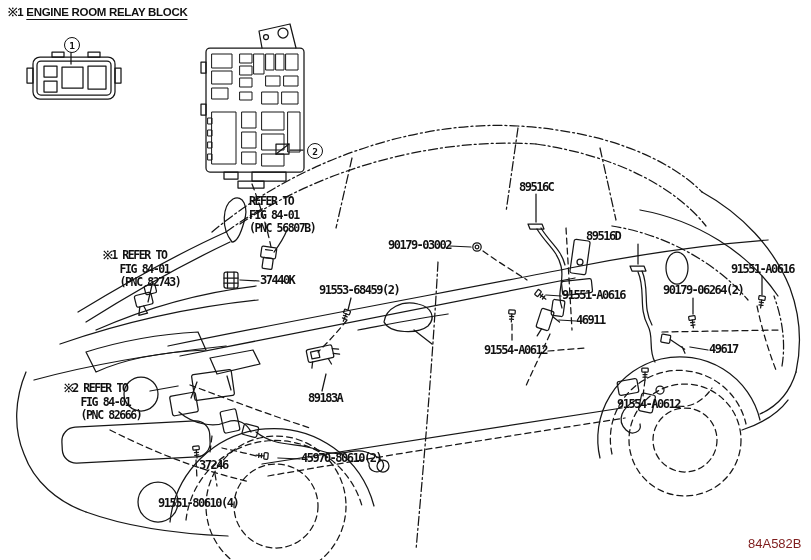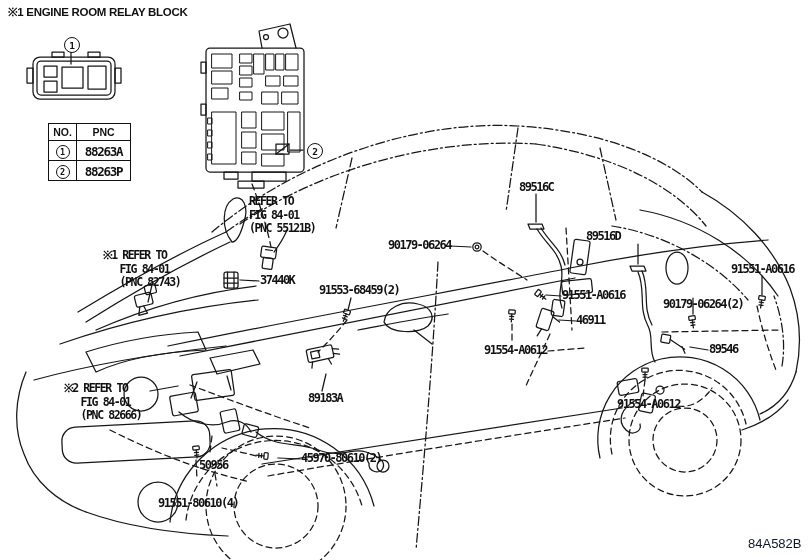--- a/index.html
+++ b/index.html
@@ -6,26 +6,26 @@
   .canvas{position:relative;width:811px;height:560px;background:#ffffff;overflow:hidden;
           font-family:"DejaVu Sans Mono",monospace;color:#111;}
   svg{position:absolute;left:0;top:0;}
   svg *{vector-effect:non-scaling-stroke;}
   .ln{stroke:#161616;stroke-width:1.25;fill:none;stroke-linecap:round;stroke-linejoin:round;}
   .thin{stroke-width:1;}
   .dd{stroke-dasharray:9 3 2 3;}   
   .dsh{stroke-dasharray:6 4;}      
   .hdr{position:absolute;font:bold 11.5px "Liberation Sans",sans-serif;letter-spacing:-0.3px;
        white-space:nowrap;}
-  .hdr .u{text-underline-offset:3px;}
+  .hdr .u{text-decoration:underline;text-underline-offset:3px;}
   .callout{position:absolute;font:bold 12px "DejaVu Sans Mono",monospace;letter-spacing:-1.5px;
            white-space:pre;line-height:12px;}
   .note{position:absolute;font:bold 11.5px "DejaVu Sans Mono",monospace;letter-spacing:-1.4px;
         white-space:pre;line-height:13.5px;}
-  .figcode{position:absolute;font:13px "Liberation Sans",sans-serif;color:#0f172a;letter-spacing:0;}
+  .figcode{position:absolute;font:13px "Liberation Sans",sans-serif;color:#7f1d1d;letter-spacing:0;}
   .circ{position:absolute;width:14px;height:14px;border:1.6px solid #111;border-radius:50%;
         background:#fff;display:flex;align-items:center;justify-content:center;
         font:bold 9.5px "DejaVu Sans Mono",monospace;letter-spacing:0;}
   table.pnc{position:absolute;left:48px;top:123px;border-collapse:collapse;background:#fff;}
   table.pnc th,table.pnc td{border:1.6px solid #111;padding:0;}
   table.pnc th{font:bold 10.5px "Liberation Sans",sans-serif;height:16px;}
   table.pnc th.no{width:27px;}
   table.pnc th.pn{width:53px;}
   table.pnc td{height:18px;text-align:center;}
   td .val{font:bold 12.5px "DejaVu Sans Mono",monospace;letter-spacing:-1.3px;}
@@ -280,58 +280,42 @@
         <path d="M550,334 C540,356 532,372 525,388"></path>
       </g>
     </g>
   </svg>
 
   <div class="hdr" style="left:8px;top:4px"><span>※1</span> <span class="u">ENGINE ROOM RELAY BLOCK</span></div>
 
   <div class="circ" style="left:64px;top:37px">1</div>
   <div class="circ" style="left:307px;top:143px">2</div>
 
-  <table class="pnc">
-    <tbody>
-        <tr>
-      <th class="no">NO.</th>
-      <th class="pn">PNC</th>
-    </tr>
-    <tr>
-      <td><span class="circ-in">1</span></td>
-      <td><span class="val">88263A</span></td>
-    </tr>
-    <tr>
-      <td><span class="circ-in">2</span></td>
-      <td><span class="val">88263P</span></td>
-    </tr>
-  </tbody>
-    </table>
 
   <div class="note" style="left:249px;top:195px">REFER TO
 FIG 84-01
-(PNC 55121B)</div>
+(PNC 56807B)</div>
   <div class="note" style="left:103px;top:249px">※1 REFER TO
    FIG 84-01
    (PNC 82743)</div>
   <div class="note" style="left:64px;top:382px">※2 REFER TO
    FIG 84-01
    (PNC 82666)</div>
 
   <div class="callout" style="left:260px;top:274px">37440K</div>
-  <div class="callout" style="left:388px;top:239px">90179-06264</div>
+  <div class="callout" style="left:388px;top:239px">90179-03002</div>
   <div class="callout" style="left:519px;top:181px">89516C</div>
   <div class="callout" style="left:586px;top:230px">89516D</div>
   <div class="callout" style="left:731px;top:263px">91551-A0616</div>
   <div class="callout" style="left:562px;top:289px">91551-A0616</div>
   <div class="callout" style="left:576px;top:314px">46911</div>
-  <div class="callout" style="left:663px;top:298px">90179-06264(2)</div>
+  <div class="callout" style="left:663px;top:284px">90179-06264(2)</div>
   <div class="callout" style="left:484px;top:344px">91554-A0612</div>
-  <div class="callout" style="left:709px;top:343px">89546</div>
+  <div class="callout" style="left:709px;top:343px">49617</div>
   <div class="callout" style="left:617px;top:398px">91554-A0612</div>
   <div class="callout" style="left:319px;top:284px">91553-68459(2)</div>
   <div class="callout" style="left:308px;top:392px">89183A</div>
-  <div class="callout" style="left:199px;top:459px">50956</div>
+  <div class="callout" style="left:199px;top:459px">37246</div>
   <div class="callout" style="left:301px;top:452px">45970-80610(2)</div>
   <div class="callout" style="left:158px;top:497px">91551-80610(4)</div>
 
   <div class="figcode" style="left:748px;top:536px">84A582B</div>
 </div>
 
 </body></html>

